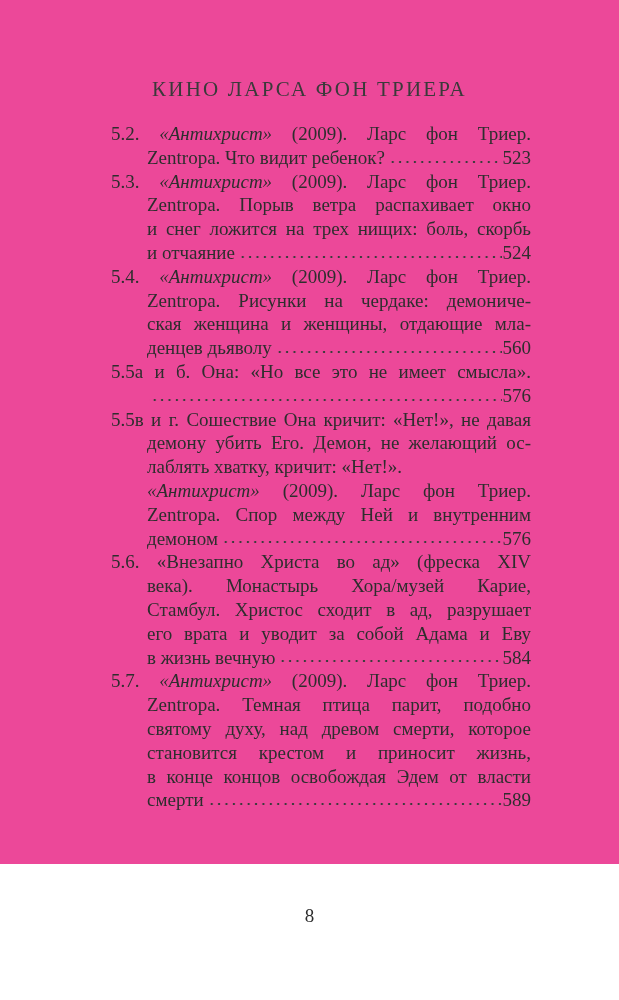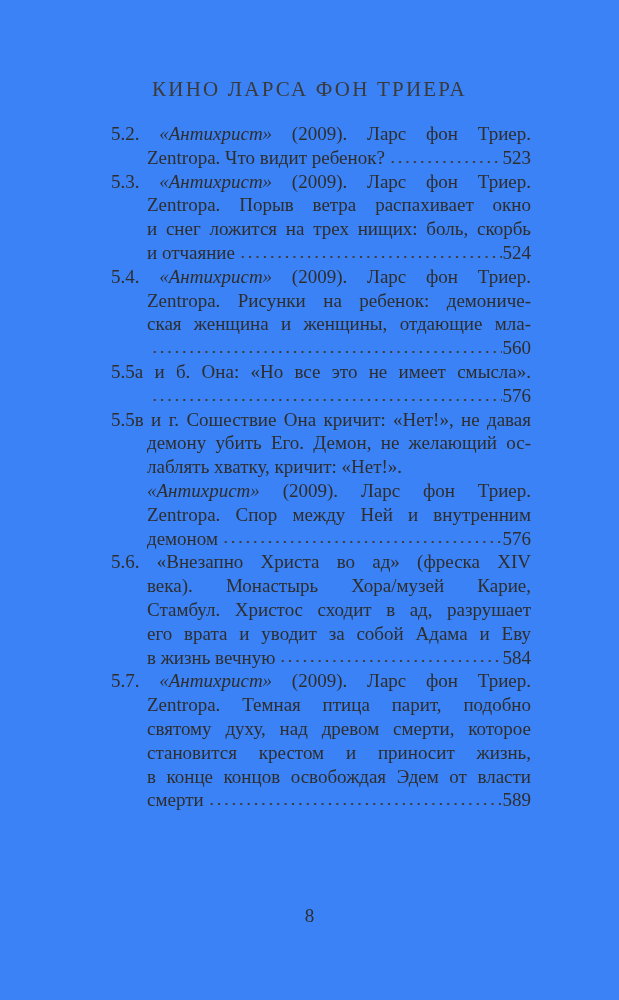--- a/index.html
+++ b/index.html
@@ -5,22 +5,22 @@
   html, body { margin: 0; padding: 0; }
   body {
     width: 619px; height: 1000px;
     background: #ffffff;
     font-family: "Liberation Serif", "DejaVu Serif", serif;
     color: #2e2e2e;
     overflow: hidden;
   }
   .page {
     position: relative;
-    width: 619px; height: 1000px;
-    background: #3b82f6;
+    width: 619px; height: 864px;
+    background: #ec4899;
   }
   .running-head {
     margin: 0;
     padding-top: 76px;
     text-align: center;
     font-size: 21px;
     font-weight: normal;
     letter-spacing: 2.2px;
     color: #3a3a3a;
     line-height: 26px;
@@ -79,23 +79,24 @@
       </div>
       <div class="row j"><span class="lbl">5.3.</span> <span class="it">«Антихрист»</span><span> (2009). Ларс фон Триер.</span></div>
       <div class="row cont j"><span>Zentropa. Порыв ветра распахивает окно</span></div>
       <div class="row cont j"><span>и снег ложится на трех нищих: боль, скорбь</span></div>
       <div class="row cont lr">
         <span>и отчаяние</span>
         <span class="leader"></span>
         <span class="pg">524</span>
       </div>
       <div class="row j"><span class="lbl">5.4.</span> <span class="it">«Антихрист»</span><span> (2009). Ларс фон Триер.</span></div>
-      <div class="row cont j"><span>Zentropa. Рисунки на ребенок: демониче-</span></div>
+      <div class="row cont j"><span>Zentropa. Рисунки на чердаке: демониче-</span></div>
       <div class="row cont j"><span>ская женщина и женщины, отдающие мла-</span></div>
       <div class="row cont lr">
+        <span>денцев дьяволу</span>
         <span class="leader"></span>
         <span class="pg">560</span>
       </div>
       <div class="row j"><span class="lbl">5.5а и б.</span> <span>Она: «Но все это не имеет смысла».</span></div>
       <div class="row cont lr">
         <span class="leader"></span>
         <span class="pg">576</span>
       </div>
       <div class="row j"><span class="lbl">5.5в и г.</span> <span>Сошествие Она кричит: «Нет!», не давая</span></div>
       <div class="row cont j"><span>демону убить Его. Демон, не желающий ос-</span></div>

